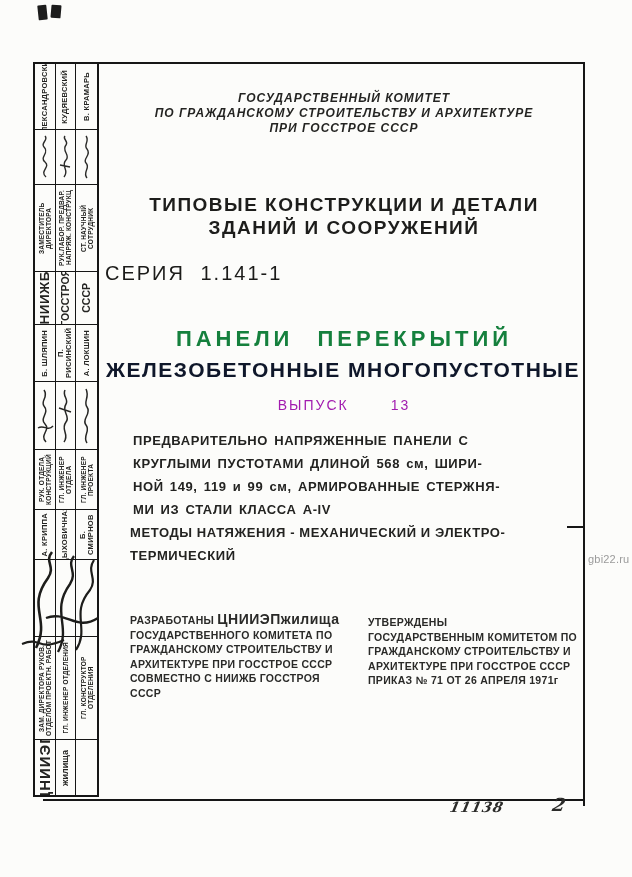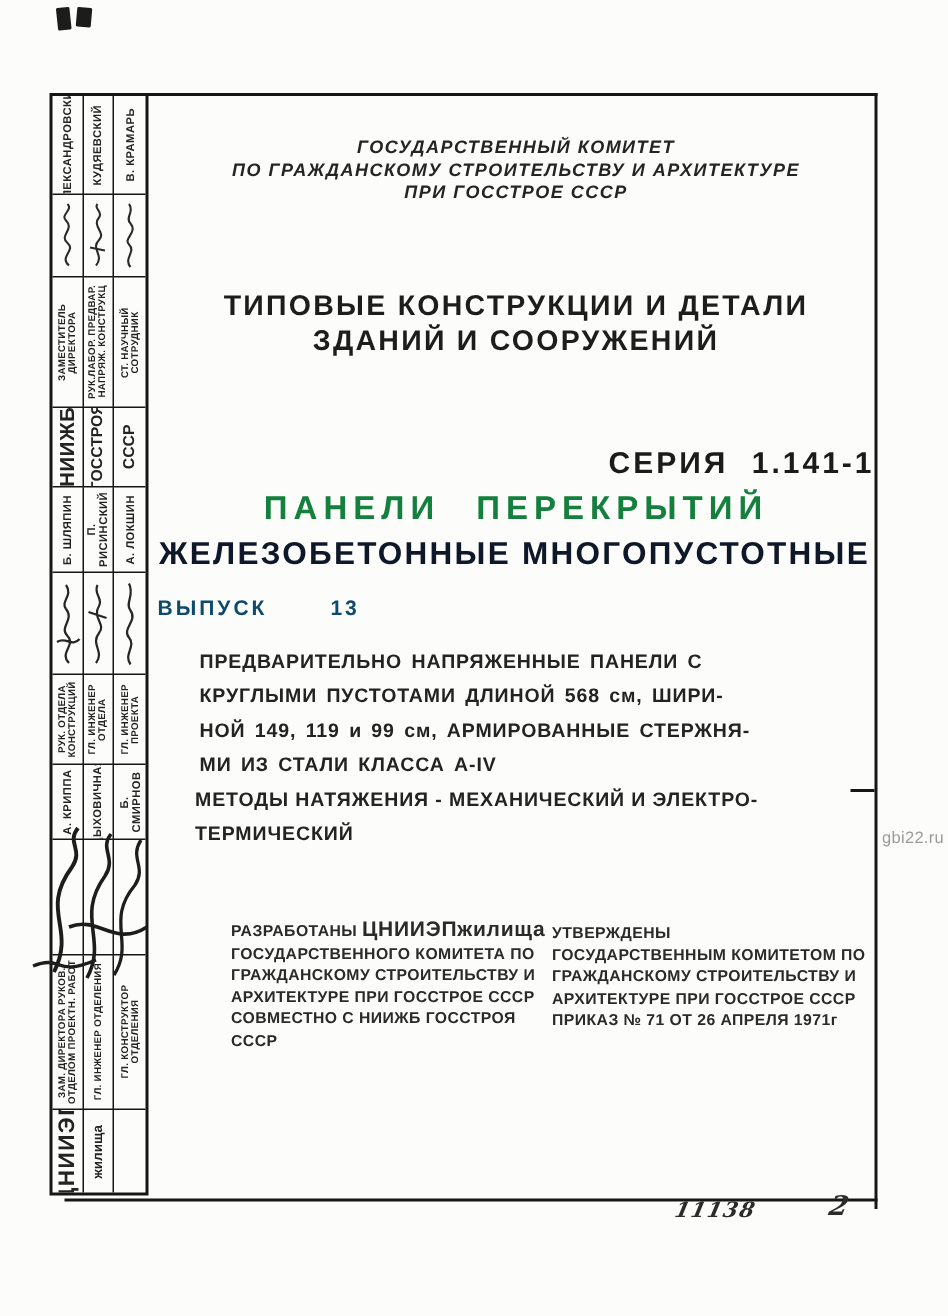--- a/index.html
+++ b/index.html
@@ -42,35 +42,35 @@
   .vt-org-med{font-size:10.5px;}
   .vt-org-xl{font-size:15px;letter-spacing:1px;}
   .vt-org-sm{font-size:9px;font-weight:700;}
   .sigsvg{display:block;}
   .sig-overlay{position:absolute;left:6px;top:548px;width:110px;height:108px;pointer-events:none;}
   .t-center{}
   .header-org{position:absolute;left:105px;top:91px;width:478px;text-align:center;
     font-size:12px;font-weight:700;letter-spacing:1px;line-height:15px;color:#242422;font-style:italic;}
   .series-label{position:absolute;left:105px;top:193px;width:478px;text-align:center;
     font-size:19px;font-weight:700;letter-spacing:1.5px;line-height:23px;color:#1d1d1b;}
-  .series-num{position:absolute;left:105px;top:262px;width:478px;text-align:right;
-    font-size:20px;font-weight:700;letter-spacing:2px;word-spacing:8px;color:#1b1b19;margin-top:36px;}
+  .series-num{position:absolute;left:105px;top:262px;width:478px;text-align:left;
+    font-size:20px;font-weight:400;letter-spacing:2px;word-spacing:8px;color:#1b1b19;}
   .doc-title1{position:absolute;left:105px;top:326px;width:478px;text-align:center;
     font-size:22px;font-weight:700;letter-spacing:4px;word-spacing:14px;color:#15803d;}
   .doc-title2{position:absolute;left:100px;top:358px;width:486px;text-align:center;
     font-size:21px;font-weight:700;letter-spacing:1.5px;color:#0f172a;}
-  .issue-row{position:absolute;left:105px;top:397px;width:478px;
-    font-size:14px;font-weight:700;letter-spacing:2px;color:#0c4a6e;}
+  .issue-row{position:absolute;left:105px;top:397px;width:478px;text-align:center;
+    font-size:14px;font-weight:400;letter-spacing:2px;color:#a21caf;}
   .issue-row .gap{display:inline-block;width:42px;}
   .desc{position:absolute;left:133px;top:429px;width:442px;
     font-size:13px;font-weight:700;letter-spacing:0.6px;word-spacing:2px;line-height:23px;color:#232321;}
   .methods{position:absolute;left:130px;top:521px;width:445px;
     font-size:13px;font-weight:700;letter-spacing:0.6px;line-height:23px;color:#232321;}
   .footer-left{position:absolute;left:130px;top:612px;width:215px;
-    font-size:10.5px;font-weight:700;letter-spacing:0.3px;line-height:14.5px;color:#2a2a28;margin-left:24px;}
+    font-size:10.5px;font-weight:700;letter-spacing:0.3px;line-height:14.5px;color:#2a2a28;}
   .footer-right{position:absolute;left:368px;top:615px;width:220px;
     font-size:10.5px;font-weight:700;letter-spacing:0.3px;line-height:14.5px;color:#2a2a28;}
   .org-inline{font-size:14px;letter-spacing:0.5px;}
 
   .watermark{position:absolute;left:588px;top:553px;font-size:11px;color:#9b9b9b;
     font-weight:400;letter-spacing:0.2px;}
   .hand{position:absolute;font-family:"DejaVu Serif", serif;font-style:italic;
     color:#2b2b29;transform:skewX(-12deg);}
   .hand-doc{left:450px;top:799px;font-size:14px;letter-spacing:1px;font-weight:700;}
   .hand-page{left:553px;top:794px;font-size:18px;font-weight:700;}

